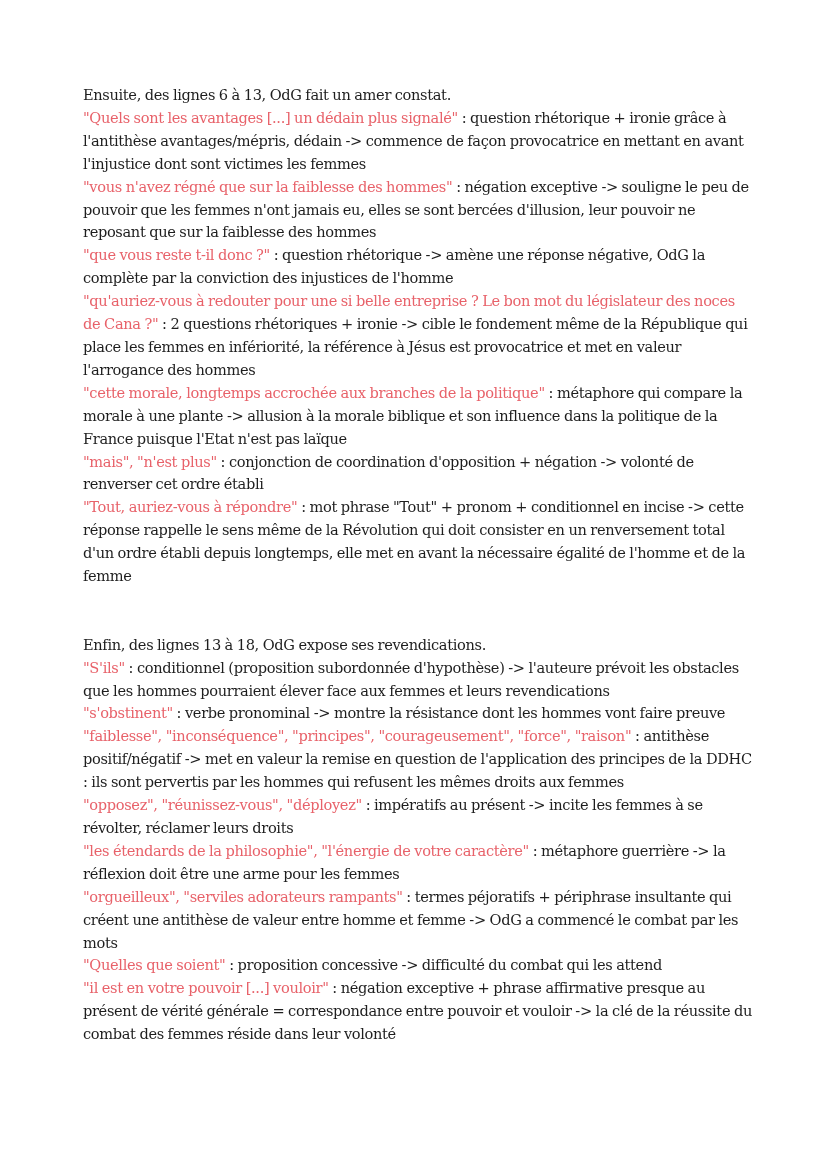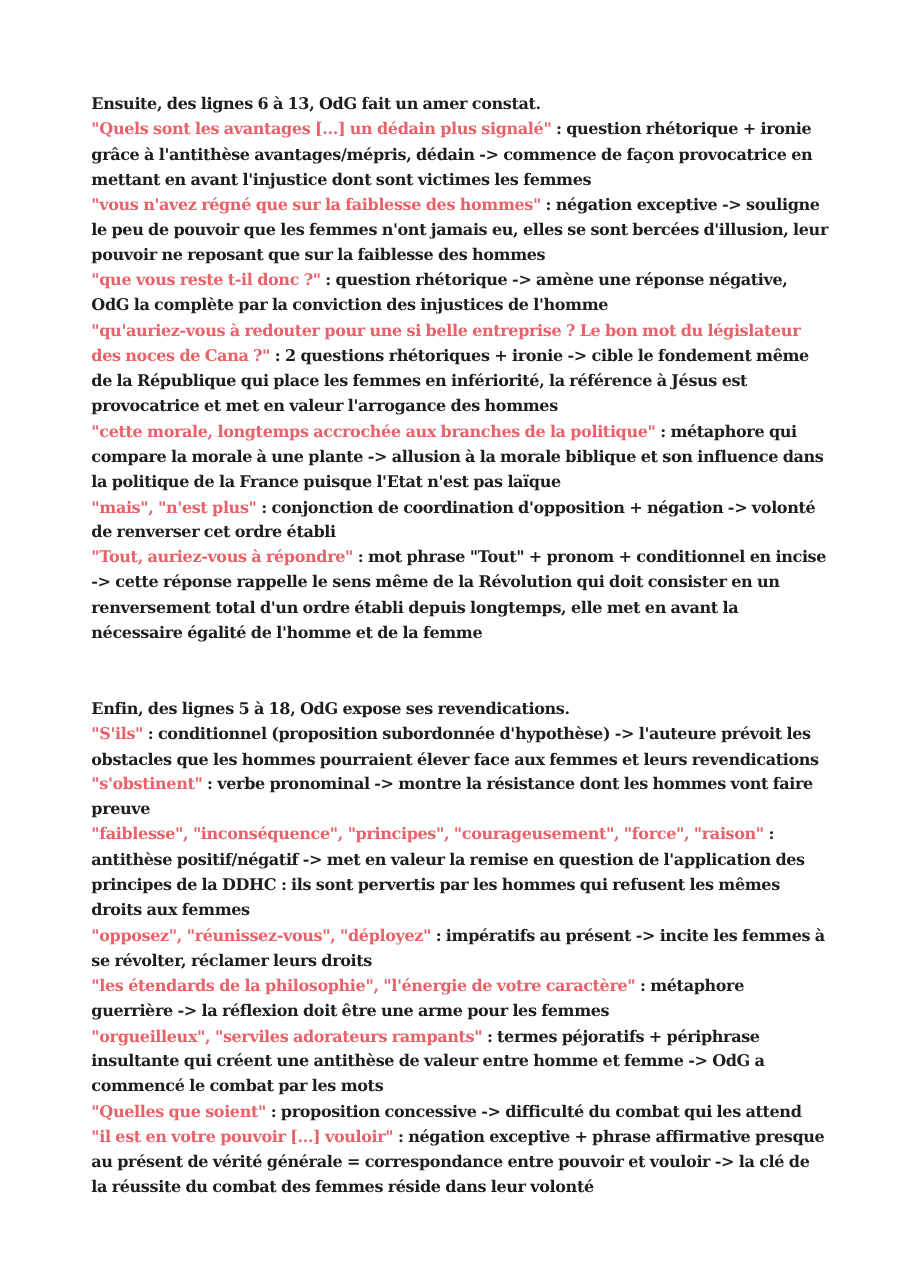--- a/index.html
+++ b/index.html
@@ -9,21 +9,21 @@
     left: 83px;
     top: 84px;
     width: 670px;
     font-family: "DejaVu Serif", "Liberation Serif", serif;
     font-size: 14.6px;
     line-height: 22.9px;
     color: #1e1e1e;
     letter-spacing: -0.35px;
     word-spacing: -0.5px;
   }
-  .line { margin: 0; font-weight: bold; }
+  .line { margin: 0; }
   .q { color: #e8626a; }
   .gap { height: 22.9px; }
 </style>
 </head>
 <body>
 
 <div class="page" style="color: rgb(30, 30, 30);">
   <p class="line">Ensuite, des lignes 6 à 13, OdG fait un amer constat.</p>
   <div>
     <p class="line"><span class="q" style="color: rgb(232, 98, 106);">"Quels sont les avantages [...] un dédain plus signalé"</span><span> : question rhétorique + ironie grâce à l'antithèse avantages/mépris, dédain -&gt; commence de façon provocatrice en mettant en avant l'injustice dont sont victimes les femmes</span></p>
@@ -31,21 +31,21 @@
     <p class="line"><span class="q" style="color: rgb(232, 98, 106);">"que vous reste t-il donc ?"</span><span> : question rhétorique -&gt; amène une réponse négative, OdG la complète par la conviction des injustices de l'homme</span></p>
     <p class="line"><span class="q" style="color: rgb(232, 98, 106);">"qu'auriez-vous à redouter pour une si belle entreprise ? Le bon mot du législateur des noces de Cana ?"</span><span> : 2 questions rhétoriques + ironie -&gt; cible le fondement même de la République qui place les femmes en infériorité, la référence à Jésus est provocatrice et met en valeur l'arrogance des hommes</span></p>
     <p class="line"><span class="q" style="color: rgb(232, 98, 106);">"cette morale, longtemps accrochée aux branches de la politique"</span><span> : métaphore qui compare la morale à une plante -&gt; allusion à la morale biblique et son influence dans la politique de la France puisque l'Etat n'est pas laïque</span></p>
     <p class="line"><span class="q" style="color: rgb(232, 98, 106);">"mais", "n'est plus"</span><span> : conjonction de coordination d'opposition + négation -&gt; volonté de renverser cet ordre établi</span></p>
     <p class="line"><span class="q" style="color: rgb(232, 98, 106);">"Tout, auriez-vous à répondre"</span><span> : mot phrase "Tout" + pronom + conditionnel en incise -&gt; cette réponse rappelle le sens même de la Révolution qui doit consister en un renversement total d'un ordre établi depuis longtemps, elle met en avant la nécessaire égalité de l'homme et de la femme</span></p>
   </div>
 
   <div class="gap"></div>
   <div class="gap"></div>
 
-  <p class="line">Enfin, des lignes 5 à 18, OdG expose ses revendications.</p>
+  <p class="line">Enfin, des lignes 13 à 18, OdG expose ses revendications.</p>
   <div>
     <p class="line"><span class="q" style="color: rgb(232, 98, 106);">"S'ils"</span><span> : conditionnel (proposition subordonnée d'hypothèse) -&gt; l'auteure prévoit les obstacles que les hommes pourraient élever face aux femmes et leurs revendications</span></p>
     <p class="line"><span class="q" style="color: rgb(232, 98, 106);">"s'obstinent"</span><span> : verbe pronominal -&gt; montre la résistance dont les hommes vont faire preuve</span></p>
     <p class="line"><span class="q" style="color: rgb(232, 98, 106);">"faiblesse", "inconséquence", "principes", "courageusement", "force", "raison"</span><span> : antithèse positif/négatif -&gt; met en valeur la remise en question de l'application des principes de la DDHC : ils sont pervertis par les hommes qui refusent les mêmes droits aux femmes</span></p>
     <p class="line"><span class="q" style="color: rgb(232, 98, 106);">"opposez", "réunissez-vous", "déployez"</span><span> : impératifs au présent -&gt; incite les femmes à se révolter, réclamer leurs droits</span></p>
     <p class="line"><span class="q" style="color: rgb(232, 98, 106);">"les étendards de la philosophie", "l'énergie de votre caractère"</span><span> : métaphore guerrière -&gt; la réflexion doit être une arme pour les femmes</span></p>
     <p class="line"><span class="q" style="color: rgb(232, 98, 106);">"orgueilleux", "serviles adorateurs rampants"</span><span> : termes péjoratifs + périphrase insultante qui créent une antithèse de valeur entre homme et femme -&gt; OdG a commencé le combat par les mots</span></p>
     <p class="line"><span class="q" style="color: rgb(232, 98, 106);">"Quelles que soient"</span><span> : proposition concessive -&gt; difficulté du combat qui les attend</span></p>
     <p class="line"><span class="q" style="color: rgb(232, 98, 106);">"il est en votre pouvoir [...] vouloir"</span><span> : négation exceptive + phrase affirmative presque au présent de vérité générale = correspondance entre pouvoir et vouloir -&gt; la clé de la réussite du combat des femmes réside dans leur volonté</span></p>
   </div>

